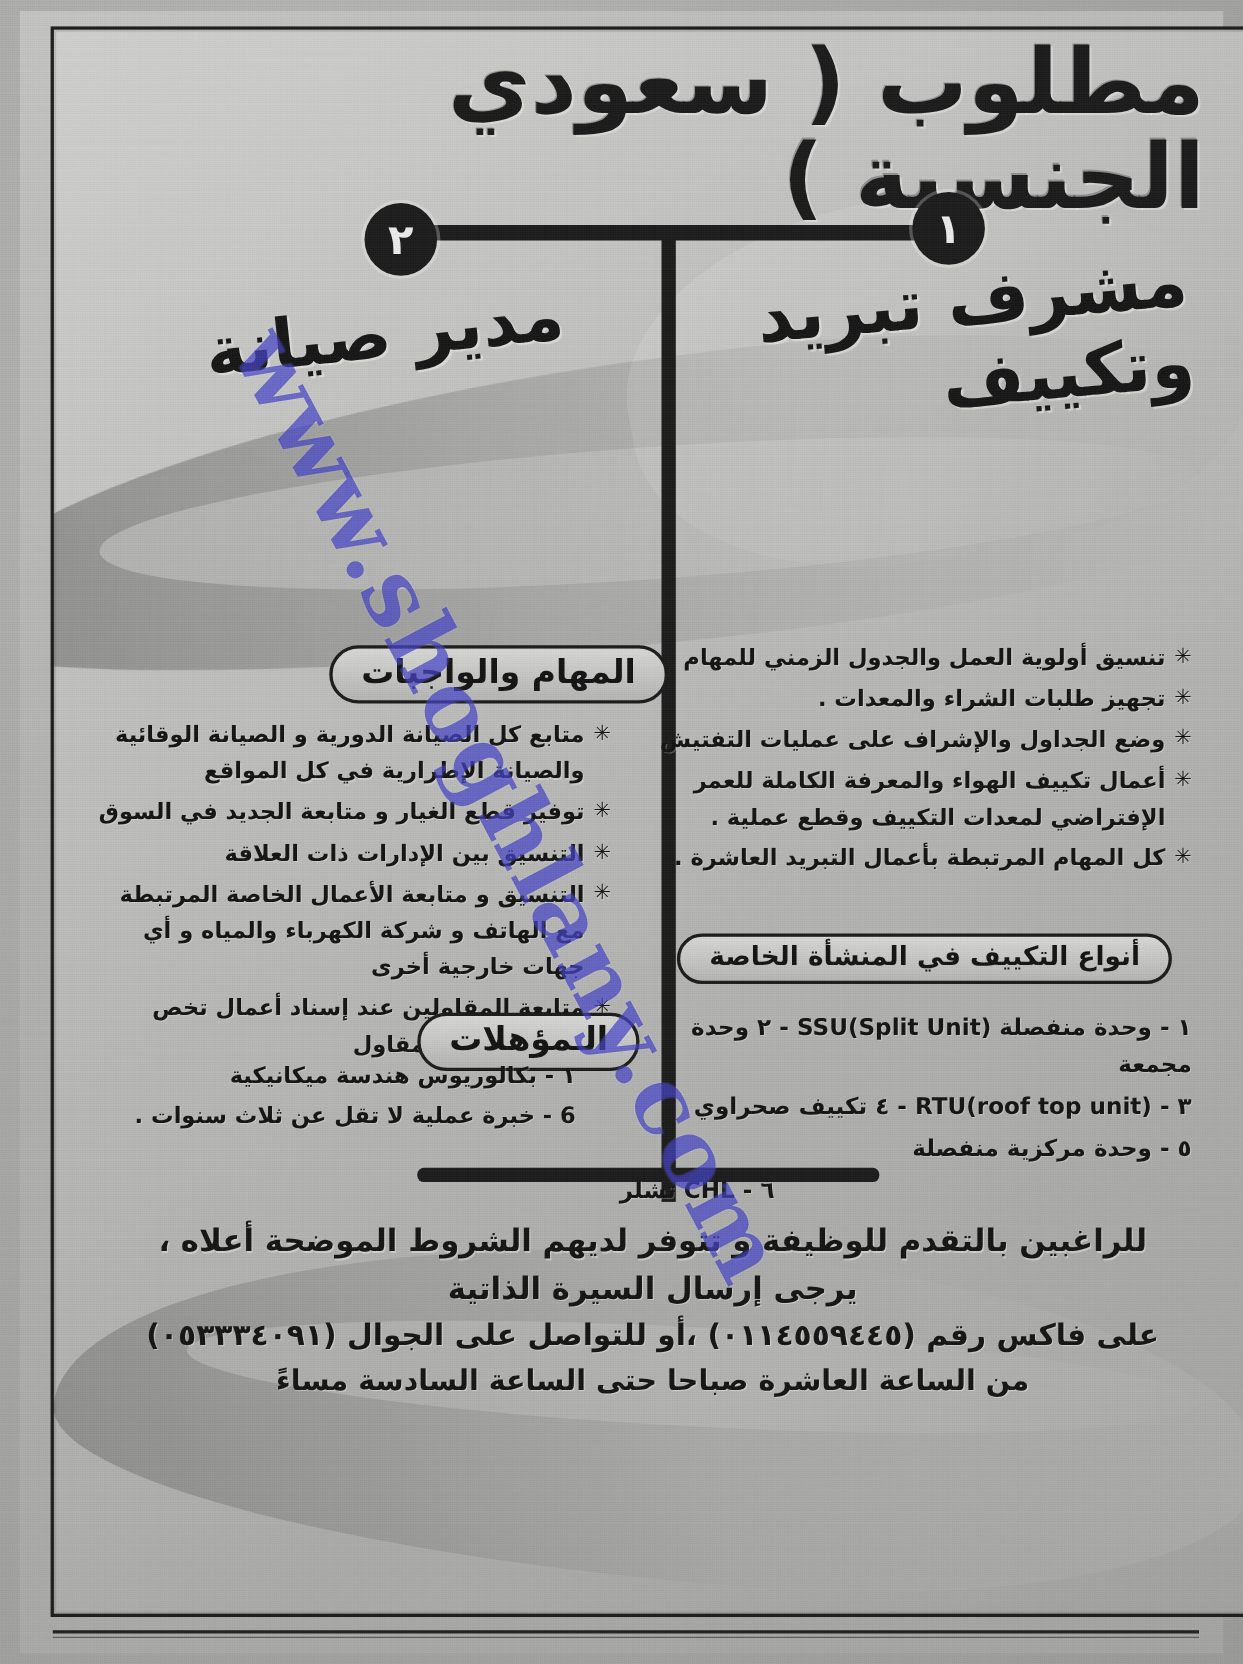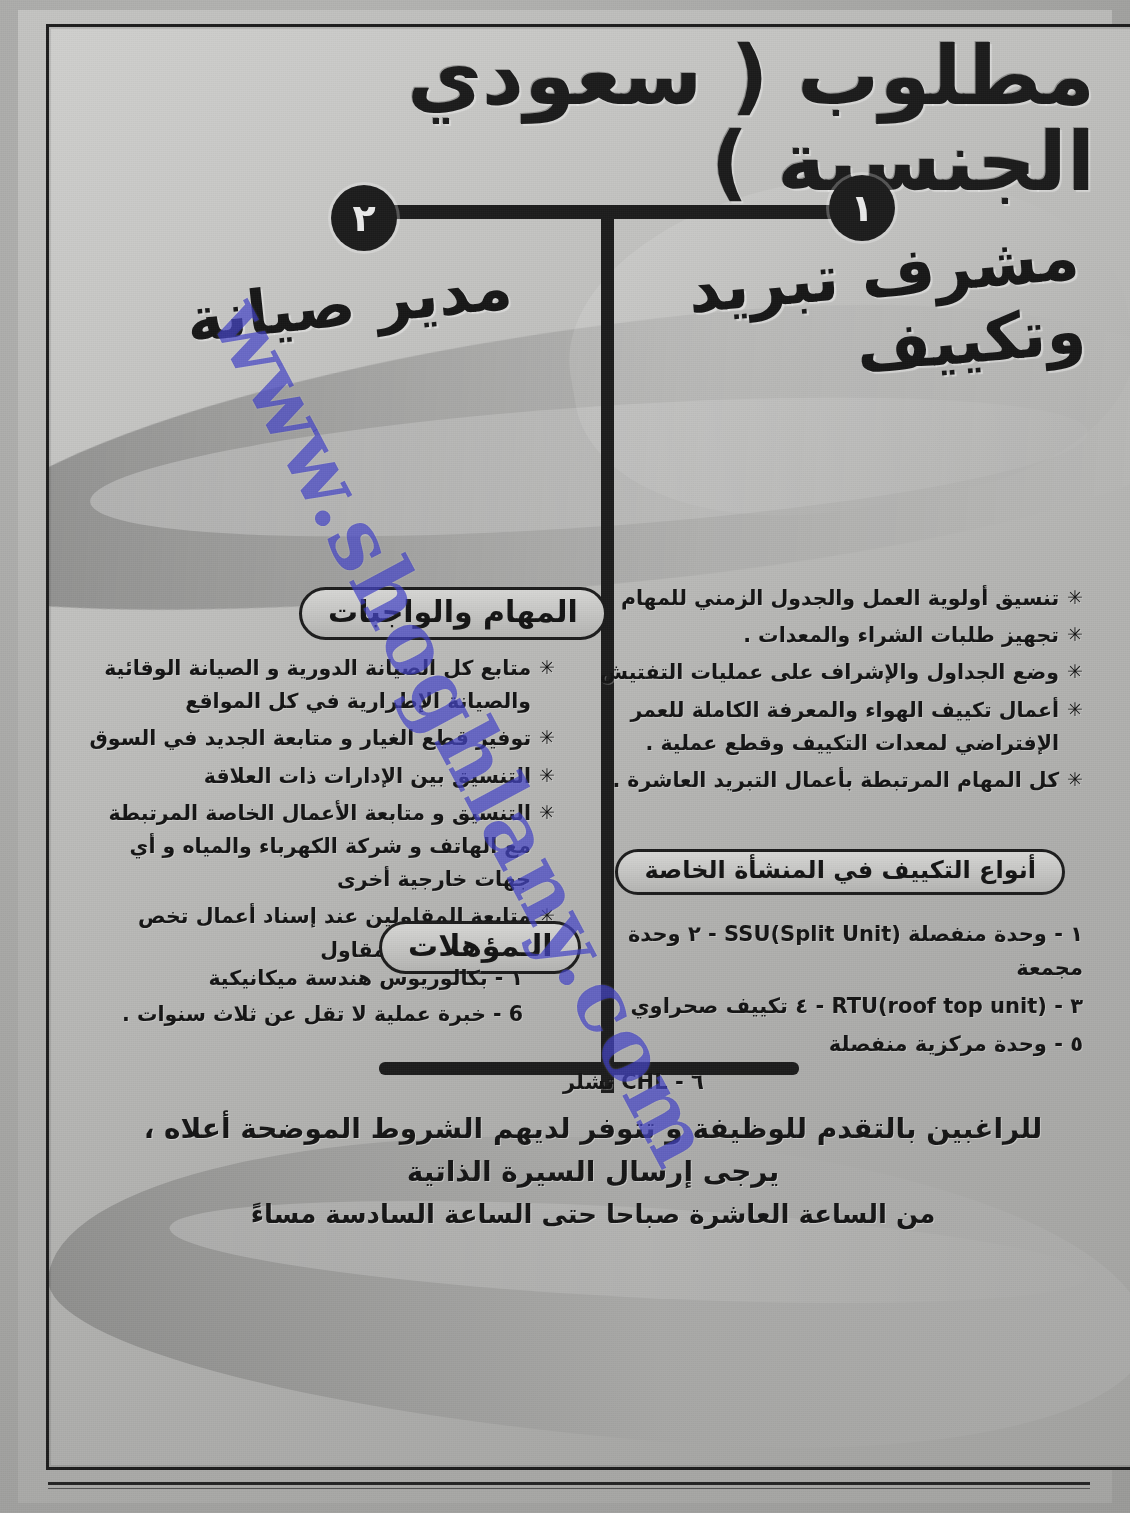--- a/index.html
+++ b/index.html
@@ -373,20 +373,21 @@
 
       <div class="pill pill-quals-l">الـمؤهلات</div>
 
       <div class="col col-left-quals">
         <div class="num-li">١ - بكالوريوس هندسة ميكانيكية</div>
         <div class="num-li">6 - خبرة عملية لا تقل عن ثلاث سنوات .</div>
       </div>
 
       <div class="footer">
         <span class="fl">للراغبين بالتقدم للوظيفة و تتوفر لديهم الشروط الموضحة أعلاه ، يرجى إرسال السيرة الذاتية</span>
+        <span class="fl fl2">على فاكس رقم (٠١١٤٥٥٩٤٤٥) ،أو للتواصل على الجوال (٠٥٣٣٣٤٠٩١)</span>
         <span class="fl fl3">من الساعة العاشرة صباحا حتى الساعة السادسة مساءً</span>
       </div>
 
       <div class="ghost">&nbsp;</div>
 
       <div class="watermark">www.shoghlany.com</div>
 
     </div>
 
     <div class="bottom-rule"></div>

